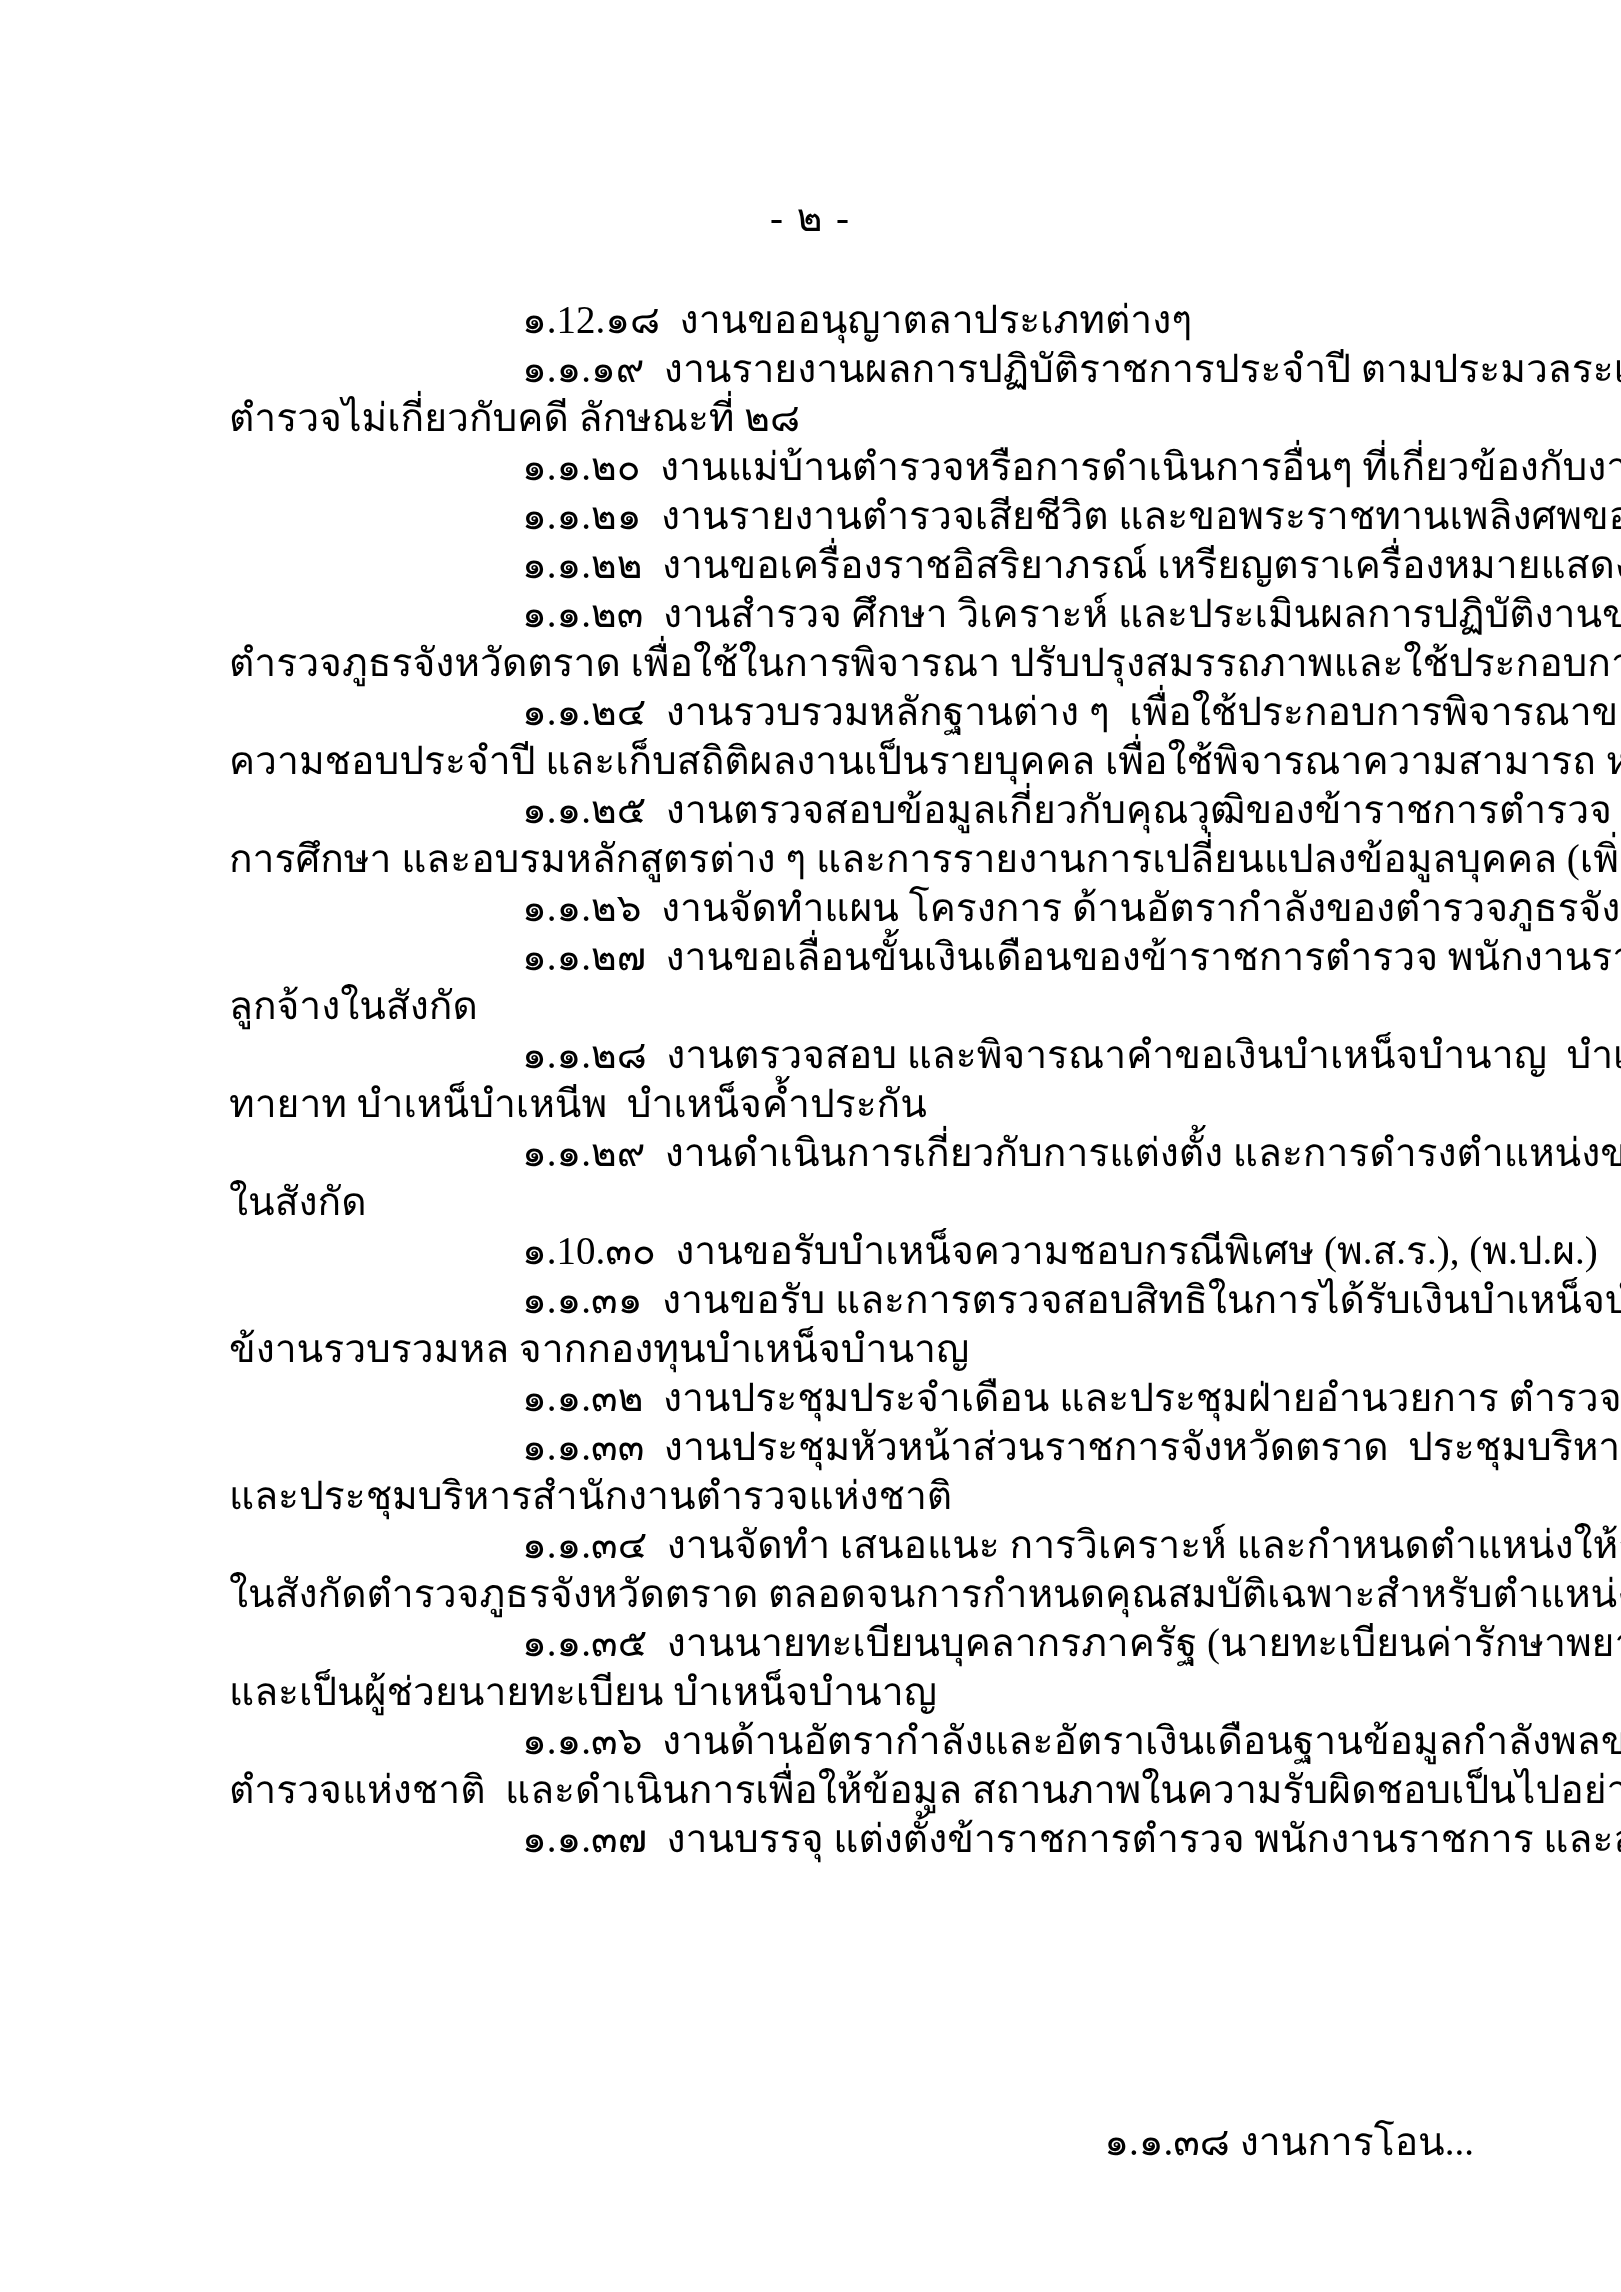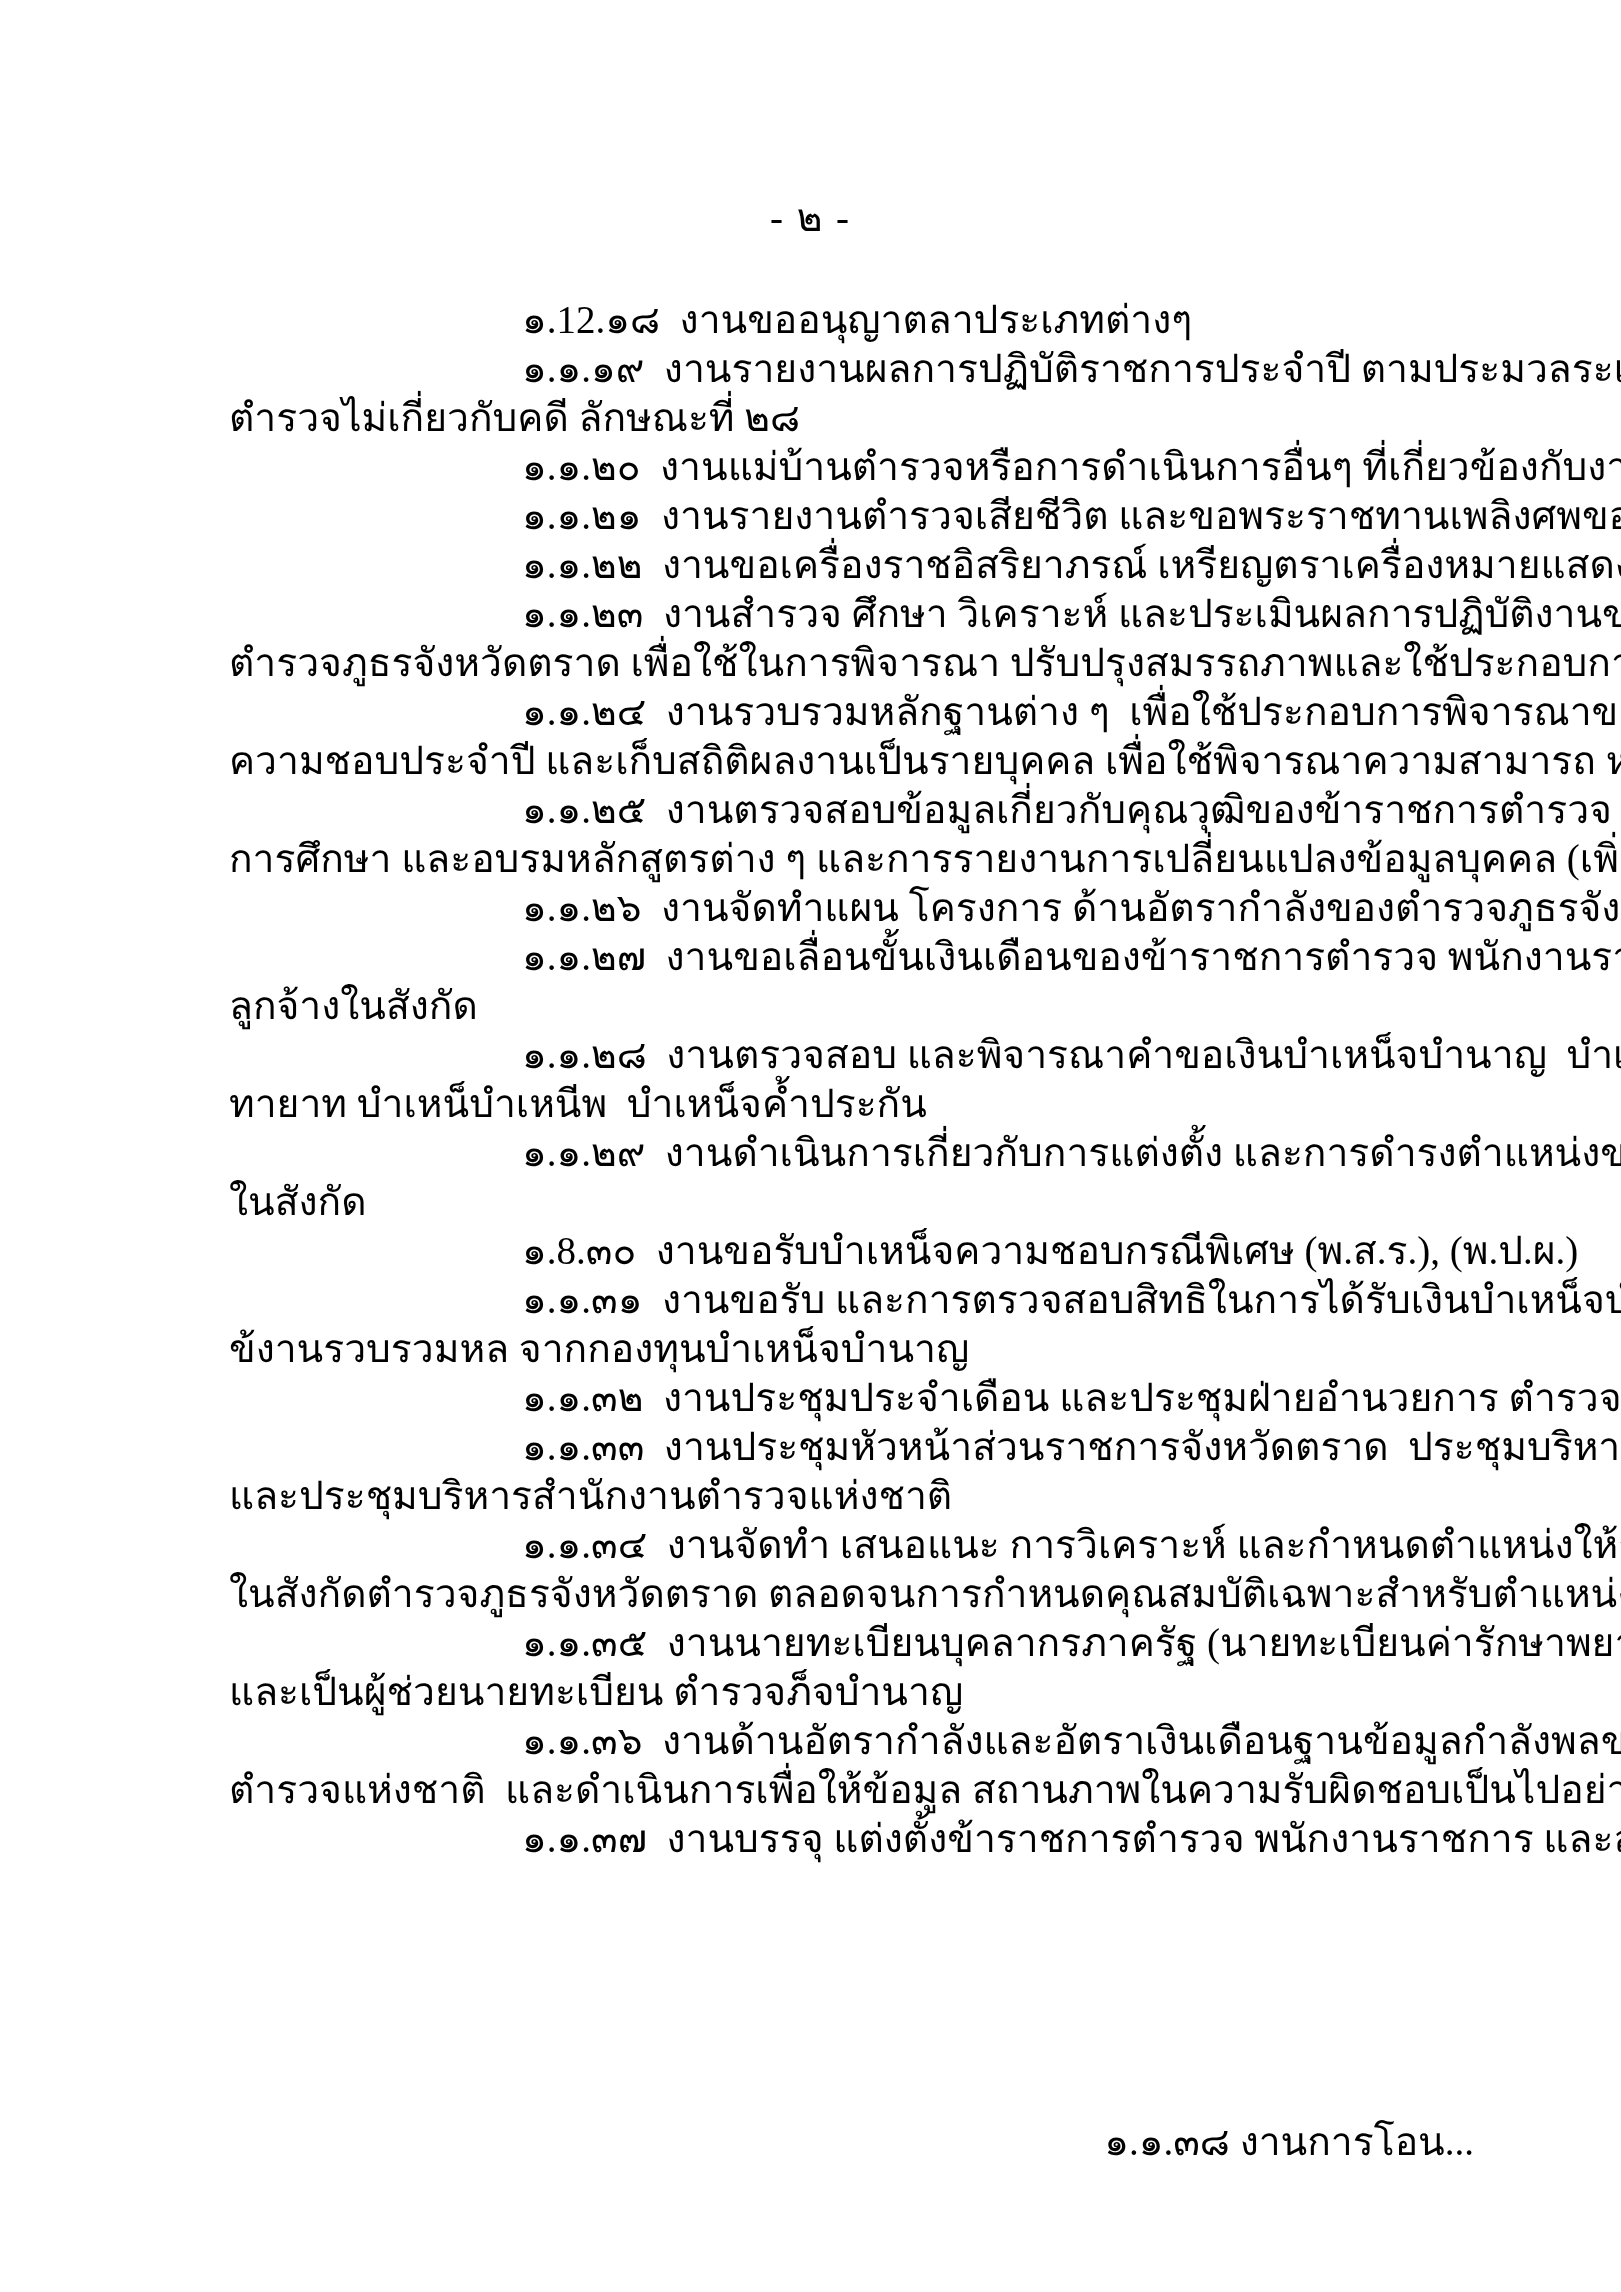--- a/index.html
+++ b/index.html
@@ -72,30 +72,30 @@
       <div class="doc-line">ความชอบประจำปี และเก็บสถิติผลงานเป็นรายบุคคล เพื่อใช้พิจารณาความสามารถ หรือหย่อนความสามารถ</div>
       <div class="doc-line indent">๑.๑.๒๕  งานตรวจสอบข้อมูลเกี่ยวกับคุณวุฒิของข้าราชการตำรวจ ที่สำเร็จ</div>
       <div class="doc-line">การศึกษา และอบรมหลักสูตรต่าง ๆ และการรายงานการเปลี่ยนแปลงข้อมูลบุคคล (เพิ่มวุฒิ , เปลี่ยนชื่อ , ชื่อสกุล)</div>
       <div class="doc-line indent">๑.๑.๒๖  งานจัดทำแผน โครงการ ด้านอัตรากำลังของตำรวจภูธรจังหวัดตราด</div>
       <div class="doc-line indent">๑.๑.๒๗  งานขอเลื่อนขั้นเงินเดือนของข้าราชการตำรวจ พนักงานราชการและ</div>
       <div class="doc-line">ลูกจ้างในสังกัด</div>
       <div class="doc-line indent">๑.๑.๒๘  งานตรวจสอบ และพิจารณาคำขอเงินบำเหน็จบำนาญ  บำเหน็จตกทอด</div>
       <div class="doc-line">ทายาท บำเหน็บำเหนีพ  บำเหน็จค้ำประกัน</div>
       <div class="doc-line indent">๑.๑.๒๙  งานดำเนินการเกี่ยวกับการแต่งตั้ง และการดำรงตำแหน่งของข้าราชการตำรวจ</div>
       <div class="doc-line">ในสังกัด</div>
-      <div class="doc-line indent">๑.8.๓๐  งานขอรับบำเหน็จความชอบกรณีพิเศษ (พ.ส.ร.), (พ.ป.ผ.)</div>
+      <div class="doc-line indent">๑.10.๓๐  งานขอรับบำเหน็จความชอบกรณีพิเศษ (พ.ส.ร.), (พ.ป.ผ.)</div>
       <div class="doc-line indent">๑.๑.๓๑  งานขอรับ และการตรวจสอบสิทธิในการได้รับเงินบำเหน็จบำนาญ</div>
       <div class="doc-line">ข้งานรวบรวมหล จากกองทุนบำเหน็จบำนาญ</div>
       <div class="doc-line indent">๑.๑.๓๒  งานประชุมประจำเดือน และประชุมฝ่ายอำนวยการ ตำรวจภูธรจังหวัดตราด</div>
       <div class="doc-line indent">๑.๑.๓๓  งานประชุมหัวหน้าส่วนราชการจังหวัดตราด  ประชุมบริหารตำรวจภูธรภาค ๒</div>
       <div class="doc-line">และประชุมบริหารสำนักงานตำรวจแห่งชาติ</div>
       <div class="doc-line indent">๑.๑.๓๔  งานจัดทำ เสนอแนะ การวิเคราะห์ และกำหนดตำแหน่งให้กับหน่วยงาน</div>
       <div class="doc-line">ในสังกัดตำรวจภูธรจังหวัดตราด ตลอดจนการกำหนดคุณสมบัติเฉพาะสำหรับตำแหน่ง</div>
       <div class="doc-line indent">๑.๑.๓๕  งานนายทะเบียนบุคลากรภาครัฐ (นายทะเบียนค่ารักษาพยาบาล )</div>
-      <div class="doc-line">และเป็นผู้ช่วยนายทะเบียน ตำรวจภ็จบำนาญ</div>
+      <div class="doc-line">และเป็นผู้ช่วยนายทะเบียน บำเหน็จบำนาญ</div>
       <div class="doc-line indent">๑.๑.๓๖  งานด้านอัตรากำลังและอัตราเงินเดือนฐานข้อมูลกำลังพลของ สำนักงาน</div>
       <div class="doc-line">ตำรวจแห่งชาติ  และดำเนินการเพื่อให้ข้อมูล สถานภาพในความรับผิดชอบเป็นไปอย่างถูกต้องและเป็นปัจจุบัน</div>
       <div class="doc-line indent">๑.๑.๓๗  งานบรรจุ แต่งตั้งข้าราชการตำรวจ พนักงานราชการ และลูกจ้างในสังกัด</div>
     </div>
 
   <div class="catchword">๑.๑.๓๘ งานการโอน...</div>
 </div>
 
 
 </body></html>

